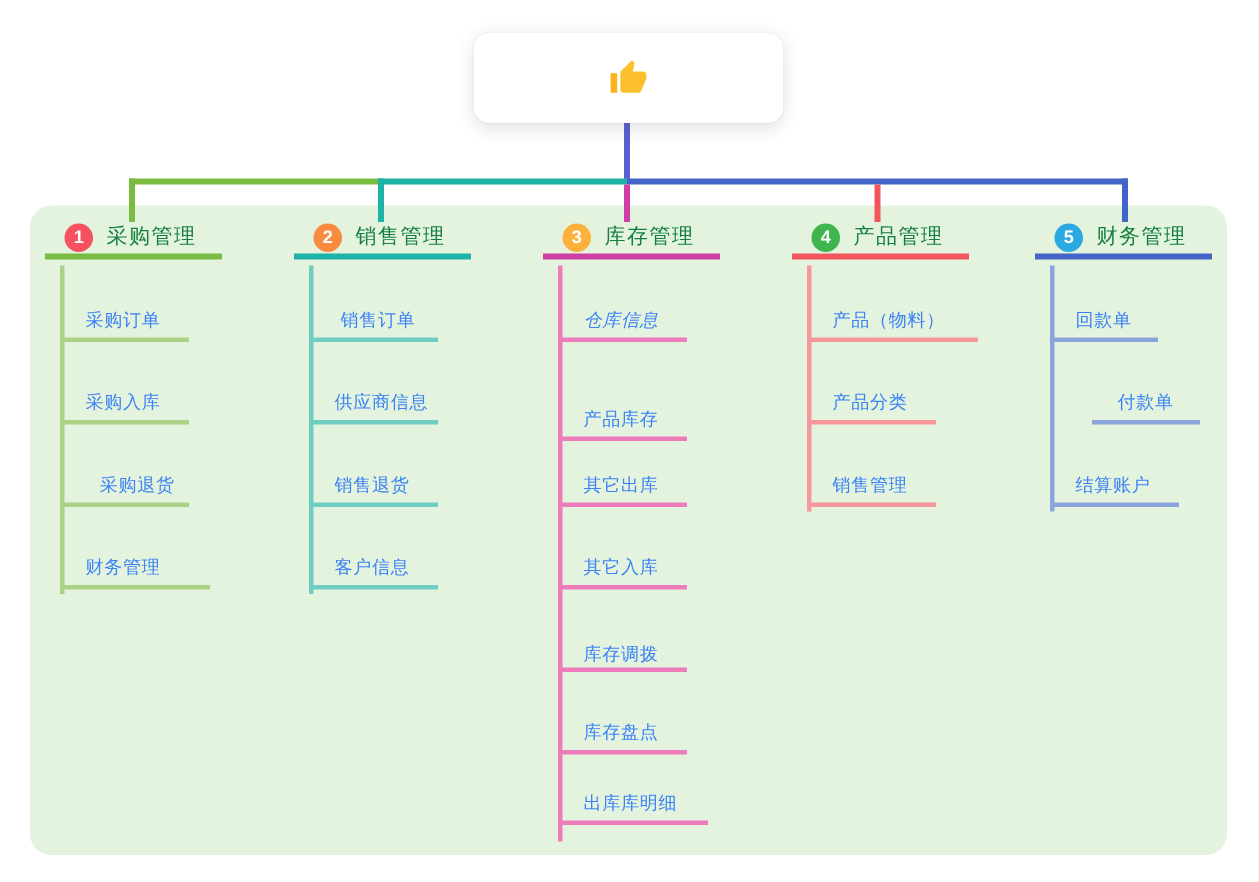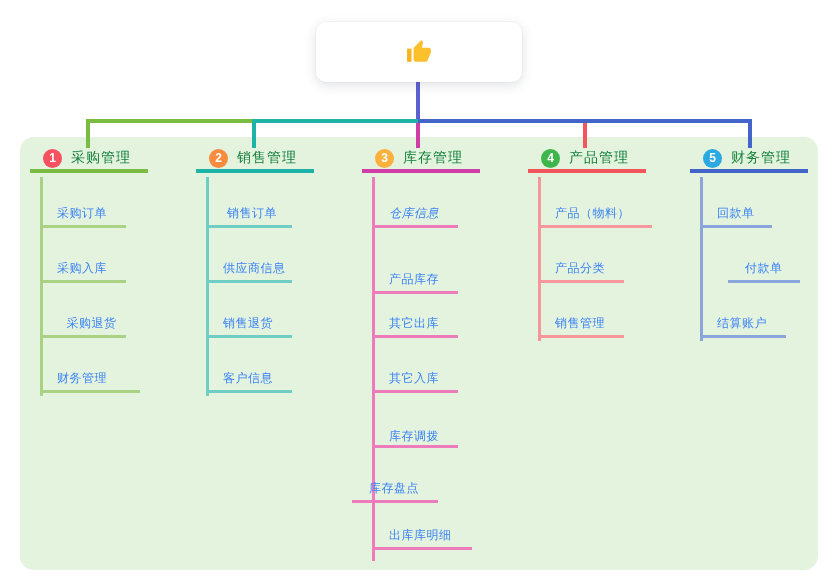--- a/index.html
+++ b/index.html
@@ -114,21 +114,21 @@
       </div>
       <div class="child-item" style="left: 372px; top: 312px; width: 86px; border-bottom-color: rgb(238, 124, 189);">
         <span class="child-label">其它出库</span>
       </div>
       <div class="child-item" style="left: 372px; top: 367px; width: 86px; border-bottom-color: rgb(238, 124, 189);">
         <span class="child-label">其它入库</span>
       </div>
       <div class="child-item" style="left: 372px; top: 422px; width: 86px; border-bottom-color: rgb(238, 124, 189); align-items: flex-end;">
         <span class="child-label">库存调拨</span>
       </div>
-      <div class="child-item" style="left: 352px; top: 477px; width: 86px; border-bottom-color: rgb(238, 124, 189);">
+      <div class="child-item" style="left: 372px; top: 477px; width: 86px; border-bottom-color: rgb(238, 124, 189);">
         <span class="child-label">库存盘点</span>
       </div>
       <div class="child-item" style="left: 372px; top: 524px; width: 100px; border-bottom-color: rgb(238, 124, 189);">
         <span class="child-label">出库库明细</span>
       </div>
       <div class="branch-title" style="left: 528px; top: 147px; width: 118px; border-bottom-color: rgb(243, 85, 92);">
         <span class="badge" style="background: rgb(62, 181, 77);">4</span>
         <span class="branch-label">产品管理</span>
       </div>
       <div class="trunk" style="left: 538px; top: 177px; height: 164px; background: rgb(246, 151, 155);"></div>

